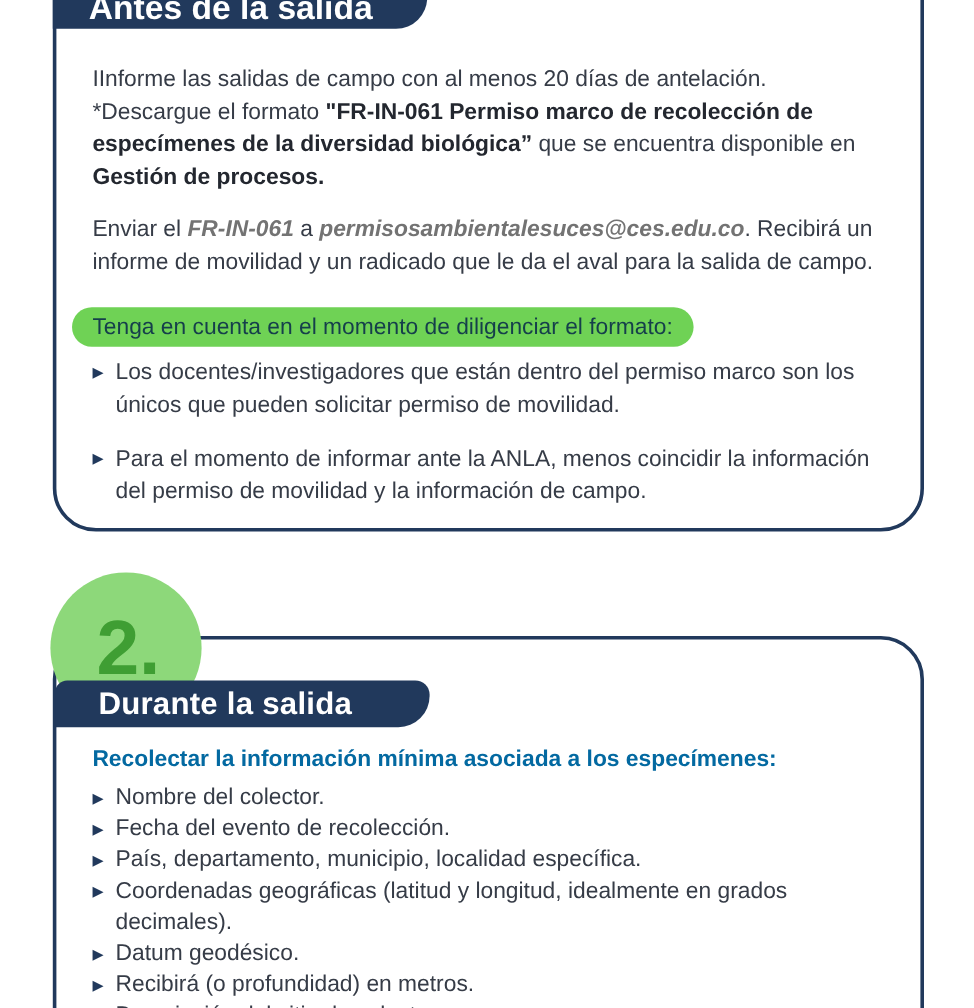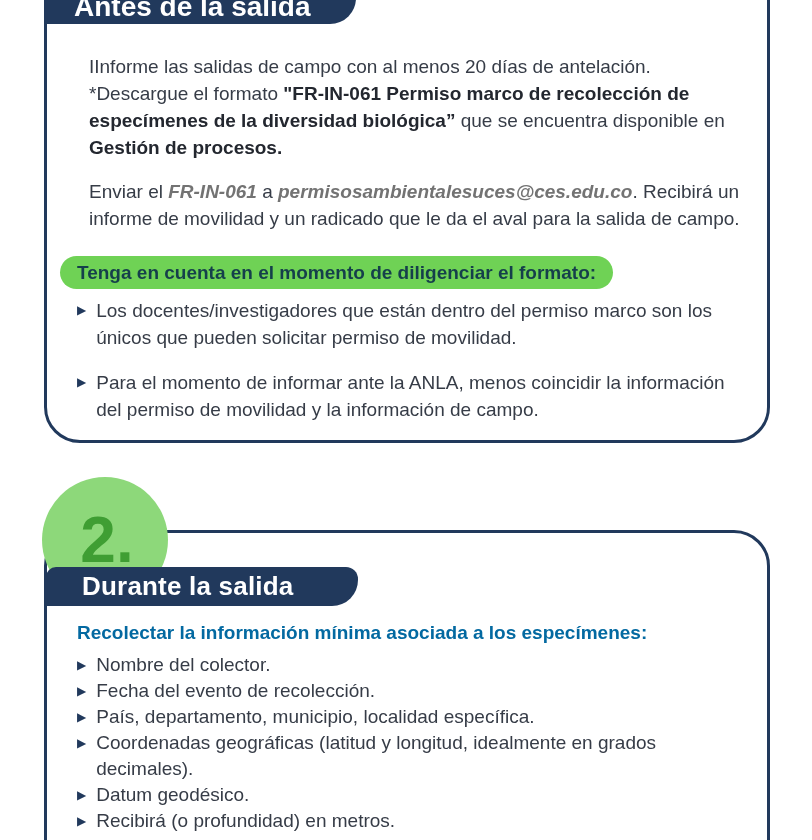--- a/index.html
+++ b/index.html
@@ -18,28 +18,28 @@
     box-sizing:border-box;display:flex;
   }
   #banner1{
     left:44px;top:-40px;width:312px;height:64px;border-radius:0 0 26px 0;
     align-items:flex-end;padding:0 0 3px 30px;font-size:28px;line-height:1.05;
   }
   #banner2{
     left:46px;top:567px;width:312px;height:39px;border-radius:10px 12px 26px 0;
     align-items:center;padding-left:36px;font-size:26px;letter-spacing:.2px;
   }
-  .body-text{position:absolute;font-size:19px;line-height:27px;z-index:2;margin-left:12px;}
+  .body-text{position:absolute;font-size:19px;line-height:27px;z-index:2;}
   #para1{left:77px;top:34px;width:665px;}
   #para2{left:77px;top:159px;width:665px;}
   .b{font-weight:700;color:#23272f;}
   .link{color:#737373;font-weight:700;font-style:italic;text-decoration:none;}
   #pill{
     position:absolute;left:60px;top:256px;z-index:2;background:#6fd255;color:#153f4b;
-    font-size:19px;font-weight:700;line-height:33px;height:33px;border-radius:17px;
+    font-size:19px;font-weight:400;line-height:33px;height:33px;border-radius:17px;
     padding:0 17px;white-space:nowrap;
   }
   .bullets{position:absolute;z-index:2;font-size:19px;line-height:27px;}
   #bullets1{left:77px;top:297px;width:668px;}
   #bullets1 .bullet-item + .bullet-item{margin-top:18px;}
   .bullet-item{display:flex;align-items:flex-start;}
   .tri{
     flex:0 0 auto;color:#21395c;font-size:12px;line-height:27px;margin-right:10px;
     font-family:"DejaVu Sans",sans-serif;
   }

